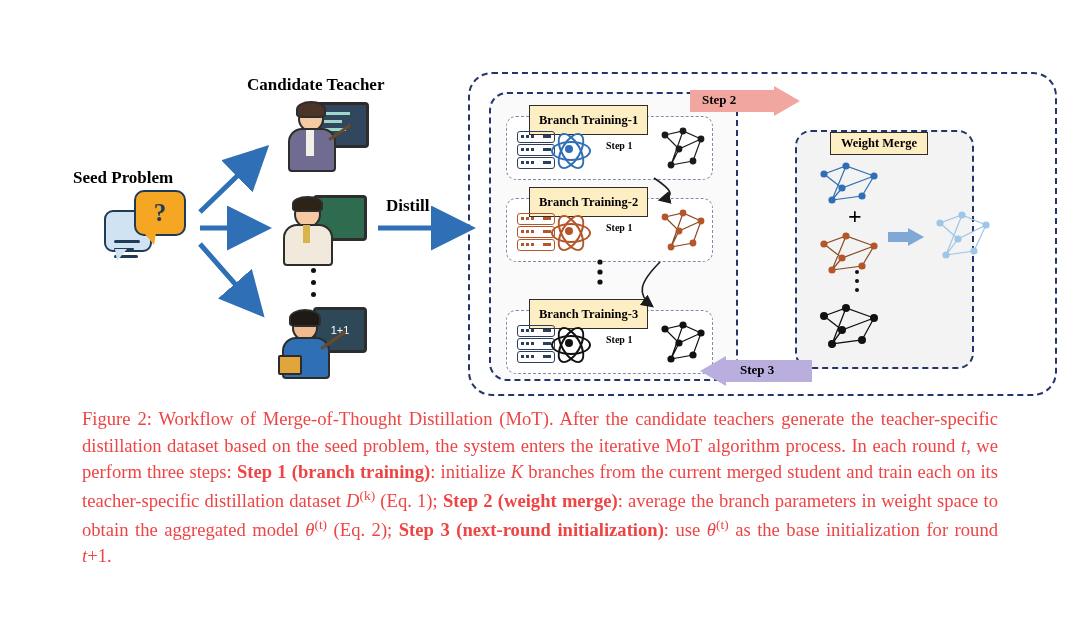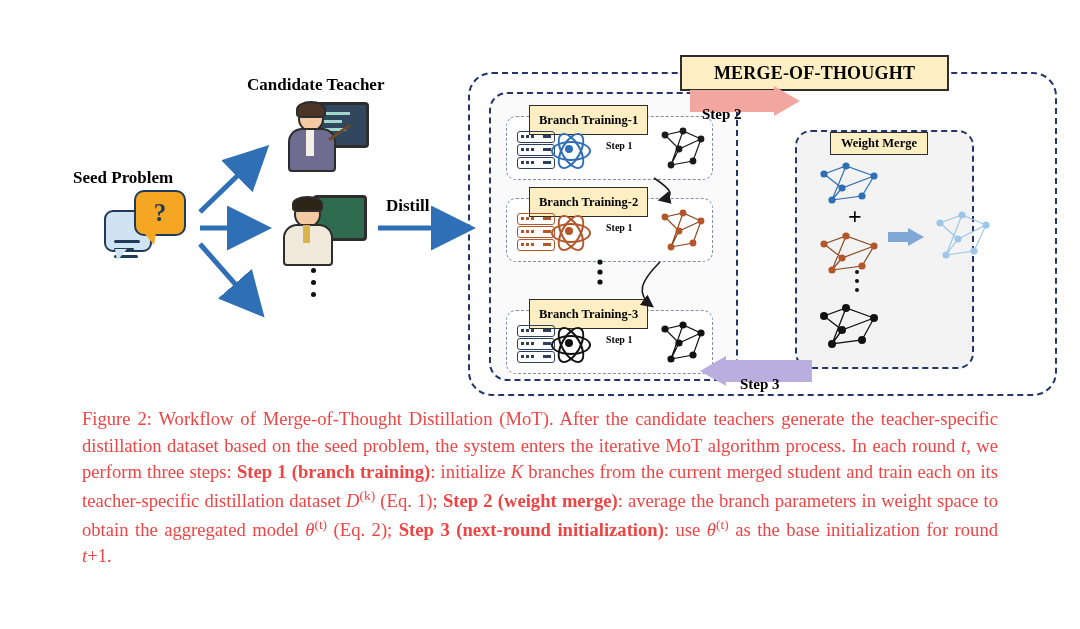--- a/index.html
+++ b/index.html
@@ -323,25 +323,24 @@
   .arrow-head {
     position: absolute;
     top: 0;
     width: 0; height: 0;
     border-top: 15px solid transparent;
     border-bottom: 15px solid transparent;
   }
   .step-arrow-label {
     position: absolute;
     top: 6px;
-    font-size: 15px;
+    font-size: 13px;
     font-weight: bold;
     font-family: "Liberation Serif", serif;
     color: #000;
-    margin-top: 14px;
   }
 
   #weight-merge-tag {
     position: absolute;
     left: 830px; top: 132px;
     height: 21px;
     padding: 0 10px;
     background: #fdeec4;
     border: 1.5px solid #2d2d2d;
     font-size: 12.5px;
@@ -428,32 +427,41 @@
   </div>
 
   <div class="teacher" id="teacher-2">
     <div class="board green"></div>
     <div class="head" style="left:22px;top:8px;width:23px;height:23px;background:#f4c9a4;border:2px solid #2d2d2d;"></div>
     <div class="hair" style="left:20px;top:3px;width:27px;height:12px;background:#2d2417;border:2px solid #2d2d2d;"></div>
     <div class="body-shape" style="left:11px;top:31px;width:46px;height:38px;background:#f0e9dc;border:2px solid #2d2d2d;"></div>
     <div style="position:absolute;left:31px;top:32px;width:7px;height:18px;background:#d9b44a;"></div>
   </div>
 
+  <div class="teacher" id="teacher-3">
+    <div class="board dark" style="background:#2f4858">
+      <div class="board-text">1+1</div>
+    </div>
+    <div class="head" style="left:20px;top:10px;width:22px;height:22px;background:#f0bb8e;border:2px solid #2d2d2d;"></div>
+    <div class="hair" style="left:17px;top:4px;width:28px;height:14px;background:#1e1a16;border:2px solid #2d2d2d;"></div>
+    <div class="body-shape" style="left:10px;top:32px;width:44px;height:38px;background:#2f6fb5;border:2px solid #2d2d2d;"></div>
+    <div style="position:absolute;left:6px;top:50px;width:20px;height:16px;background:#e0a63c;border:2px solid #2d2d2d;border-radius:2px;"></div>
+    <div class="pointer-stick" style="left:50px;top:42px;width:30px;height:3px;"></div>
+  </div>
 
   <div id="left-ellipsis">
     <span></span>
       <span></span>
       <span></span>
   </div>
 
   <div id="mot-panel"></div>
   <div id="branch-area"></div>
   <div id="merge-area"></div>
 
-  <div id="mot-title">MERGE-OF-THOUGHT</div>
 
   <div class="branch-card" id="branch-card-1">
     <div class="branch-tag">Branch Training-1</div>
     <div class="server">
       <div class="unit" style="top:0;">
           <i></i>
           <b></b>
         </div>
       <div class="unit" style="top:13px;">
           <i></i>

